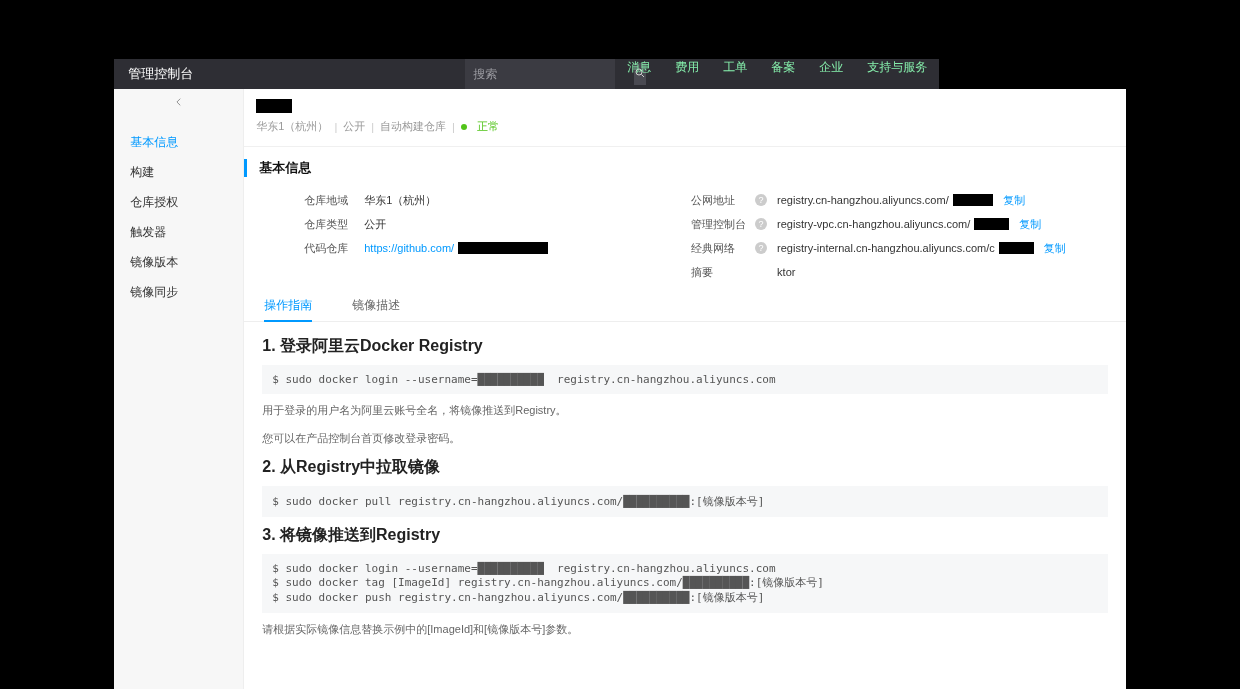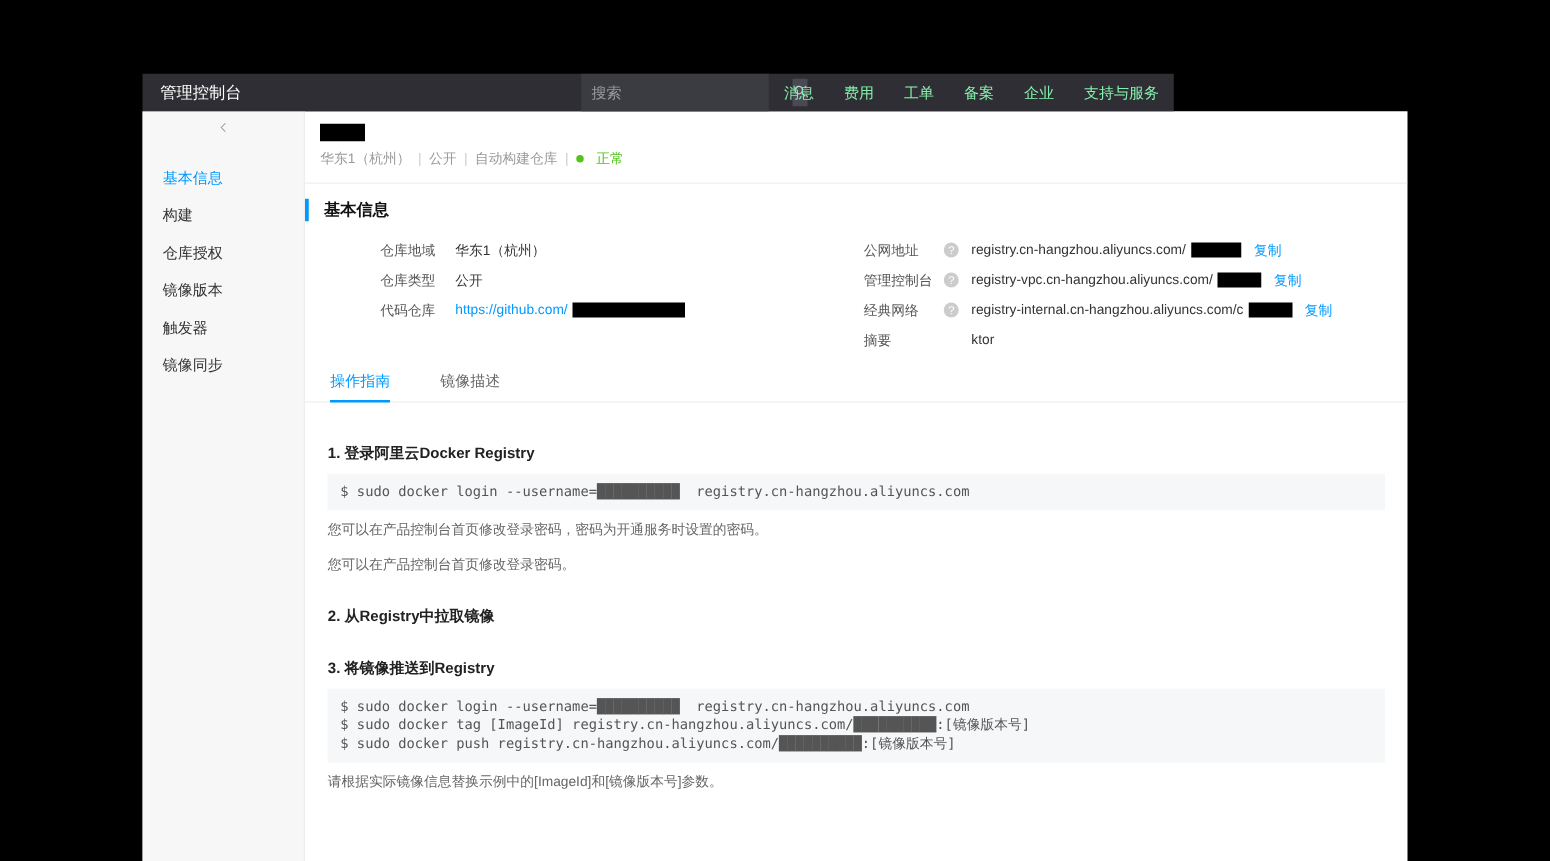--- a/index.html
+++ b/index.html
@@ -31,21 +31,21 @@
   }
   .topbar-title {
     padding: 0 14px;
     font-size: 13px;
     color: #fff;
   }
   .topbar-right {
     position: absolute;
     right: 0;
     display: flex;
-    align-items: center;
+    align-items: flex-start;
     height: 100%;
   }
   .searchbox {
     width: 150px;
     height: 100%;
     background: #3b3b42;
     display: flex;
     align-items: center;
     padding: 0 8px;
     gap: 6px;
@@ -184,21 +184,21 @@
     color:#666;
     cursor:pointer;
   }
   .tab.active {
     color:#0099ff;
     border-bottom:2px solid #0099ff;
     margin-bottom:-1px;
   }
 
   .content { padding: 8px 18px; }
-  h3.step { font-size:12px; font-weight:600; color:#222; margin:24px 0 8px; }
+  h3.step { font-size:16px; font-weight:600; color:#222; margin:6px 0 8px; }
   pre.code {
     background:#f6f7f8;
     padding:8px 10px;
     font-family: "Menlo","Consolas",monospace;
     font-size:11px;
     color:#555;
     white-space:pre;
     overflow:auto;
     margin-bottom:8px;
   }
@@ -236,22 +236,22 @@
       <div class="back-btn">
         <span>
           <svg viewBox="0 0 24 24">
               <polyline points="15 4 7 12 15 20"></polyline>
             </svg>
         </span>
       </div>
       <div class="side-item active">基本信息</div>
       <div class="side-item">构建</div>
       <div class="side-item">仓库授权</div>
+      <div class="side-item">触发器</div>
       <div class="side-item">镜像版本</div>
-      <div class="side-item">触发器</div>
       <div class="side-item">镜像同步</div>
     </div>
 
     <div class="main">
       <div class="page-head">
         <div class="repo-name">xx</div>
         <div class="crumbs">
           <span>华东1（杭州）</span>
           <span class="sep">|</span>
           <span>公开</span>
@@ -320,24 +320,25 @@
       </div>
 
       <div class="tabs">
         <div class="tab active">操作指南</div>
         <div class="tab">镜像描述</div>
       </div>
 
       <div class="content">
         <h3 class="step">1. 登录阿里云Docker Registry</h3>
         <pre class="code">$ sudo docker login --username=██████████  registry.cn-hangzhou.aliyuncs.com</pre>
-        <p class="help">您可以在产品控制台首页修改登录密码，密码为开通服务时设置的密码。</p>
+        <p class="help">用于登录的用户名为阿里云账号全名，将镜像推送到Registry。</p>
         <p class="help">您可以在产品控制台首页修改登录密码。</p>
 
         <h3 class="step">2. 从Registry中拉取镜像</h3>
+        <pre class="code">$ sudo docker pull registry.cn-hangzhou.aliyuncs.com/██████████:[镜像版本号]</pre>
 
         <h3 class="step">3. 将镜像推送到Registry</h3>
         <pre class="code">$ sudo docker login --username=██████████  registry.cn-hangzhou.aliyuncs.com
 $ sudo docker tag [ImageId] registry.cn-hangzhou.aliyuncs.com/██████████:[镜像版本号]
 $ sudo docker push registry.cn-hangzhou.aliyuncs.com/██████████:[镜像版本号]</pre>
         <p class="help">请根据实际镜像信息替换示例中的[ImageId]和[镜像版本号]参数。</p>
       </div>
     </div>
   </div>
 </div>

